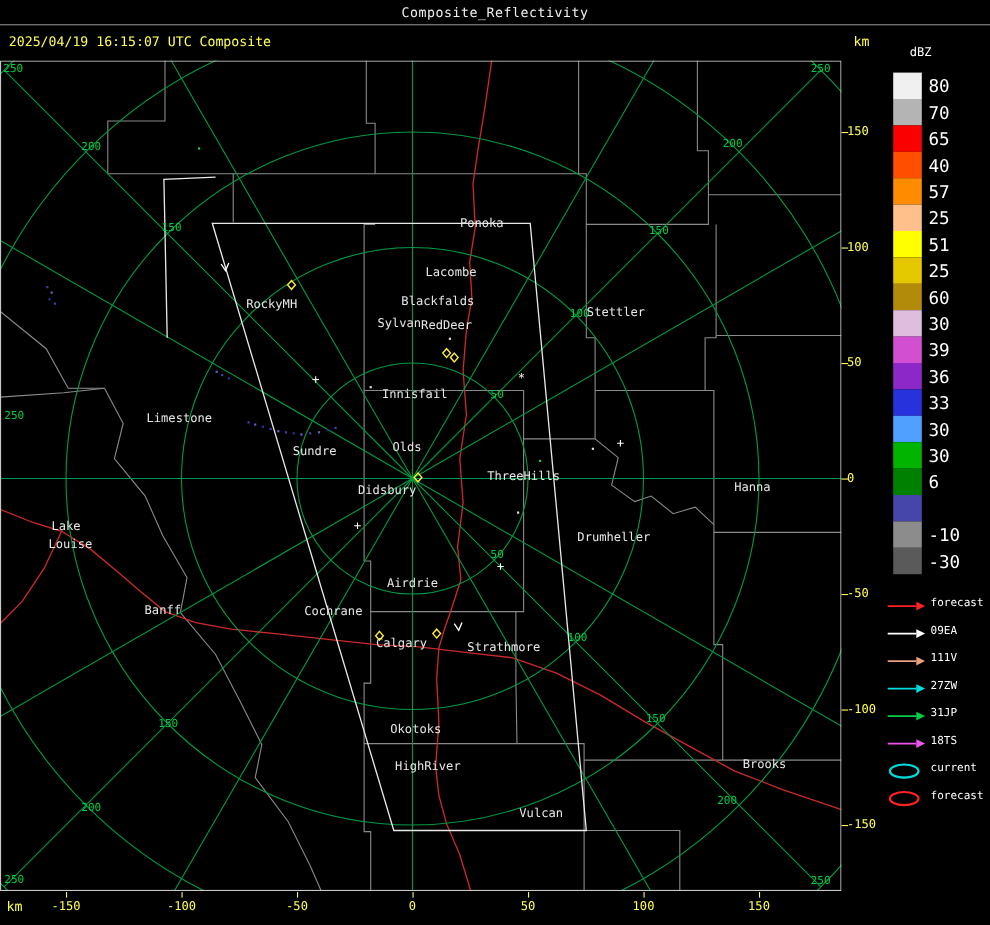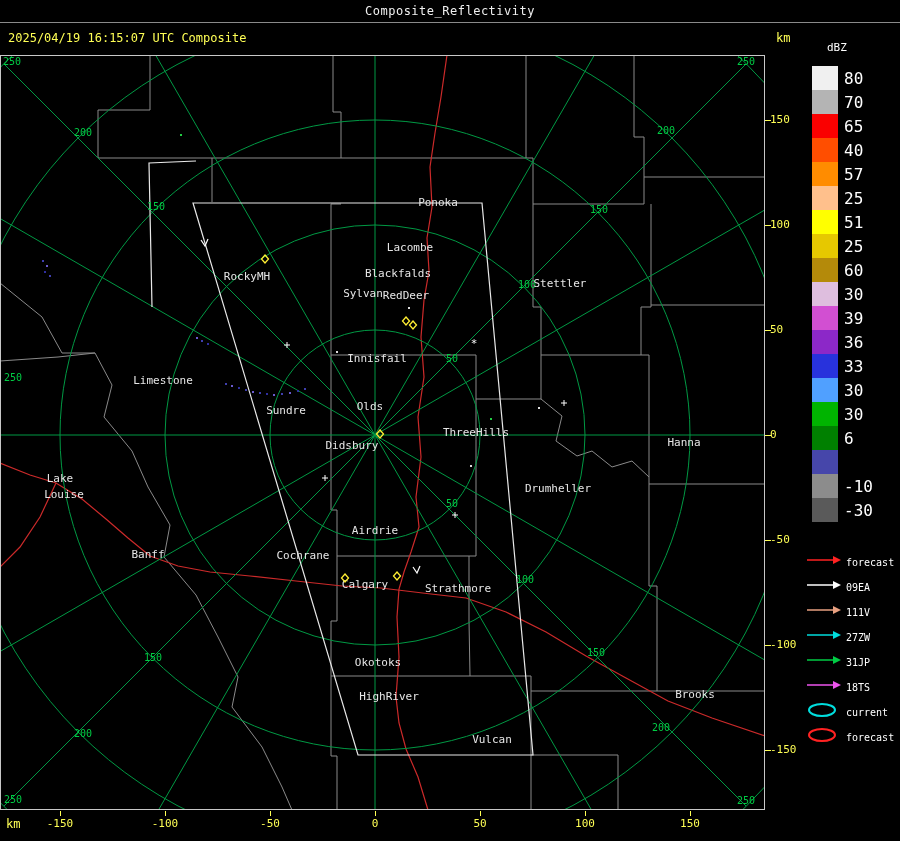--- a/index.html
+++ b/index.html
@@ -16,21 +16,21 @@
   .ytick{position:absolute;width:6px;height:1px;background:#ffff55;left:765px;}
   .xlab{position:absolute;color:#ffff55;font-size:11px;transform:translateX(-50%);top:817px;white-space:nowrap;}
   .xtick{position:absolute;width:1px;height:5px;background:#ffff55;top:811px;}
   .km-bottom{position:absolute;left:6px;top:817px;color:#ffff55;font-size:12px;}
   .dbz-title{position:absolute;left:827px;top:41px;color:#ffffff;font-size:11px;}
   #colorbar{position:absolute;left:812px;top:66px;}
   .cb-row{display:flex;align-items:center;height:24px;}
   .cb-swatch{width:26px;height:24px;}
   .cb-label{margin-left:6px;font-size:16px;color:#ffffff;white-space:nowrap;}
   #legend{position:absolute;left:806px;top:543px;}
-  .lg-row{display:flex;align-items:flex-end;height:25px;}
+  .lg-row{display:flex;align-items:flex-start;height:25px;}
   .lg-label{font-size:10px;color:#ffffff;margin-left:4px;white-space:nowrap;}
 </style>
 </head>
 <body>
 
 <div class="screen">
   <div class="titlebar">
     <span>Composite_Reflectivity</span>
   </div>
   <div class="hdr-timestamp">2025/04/19 16:15:07 UTC Composite</div>

